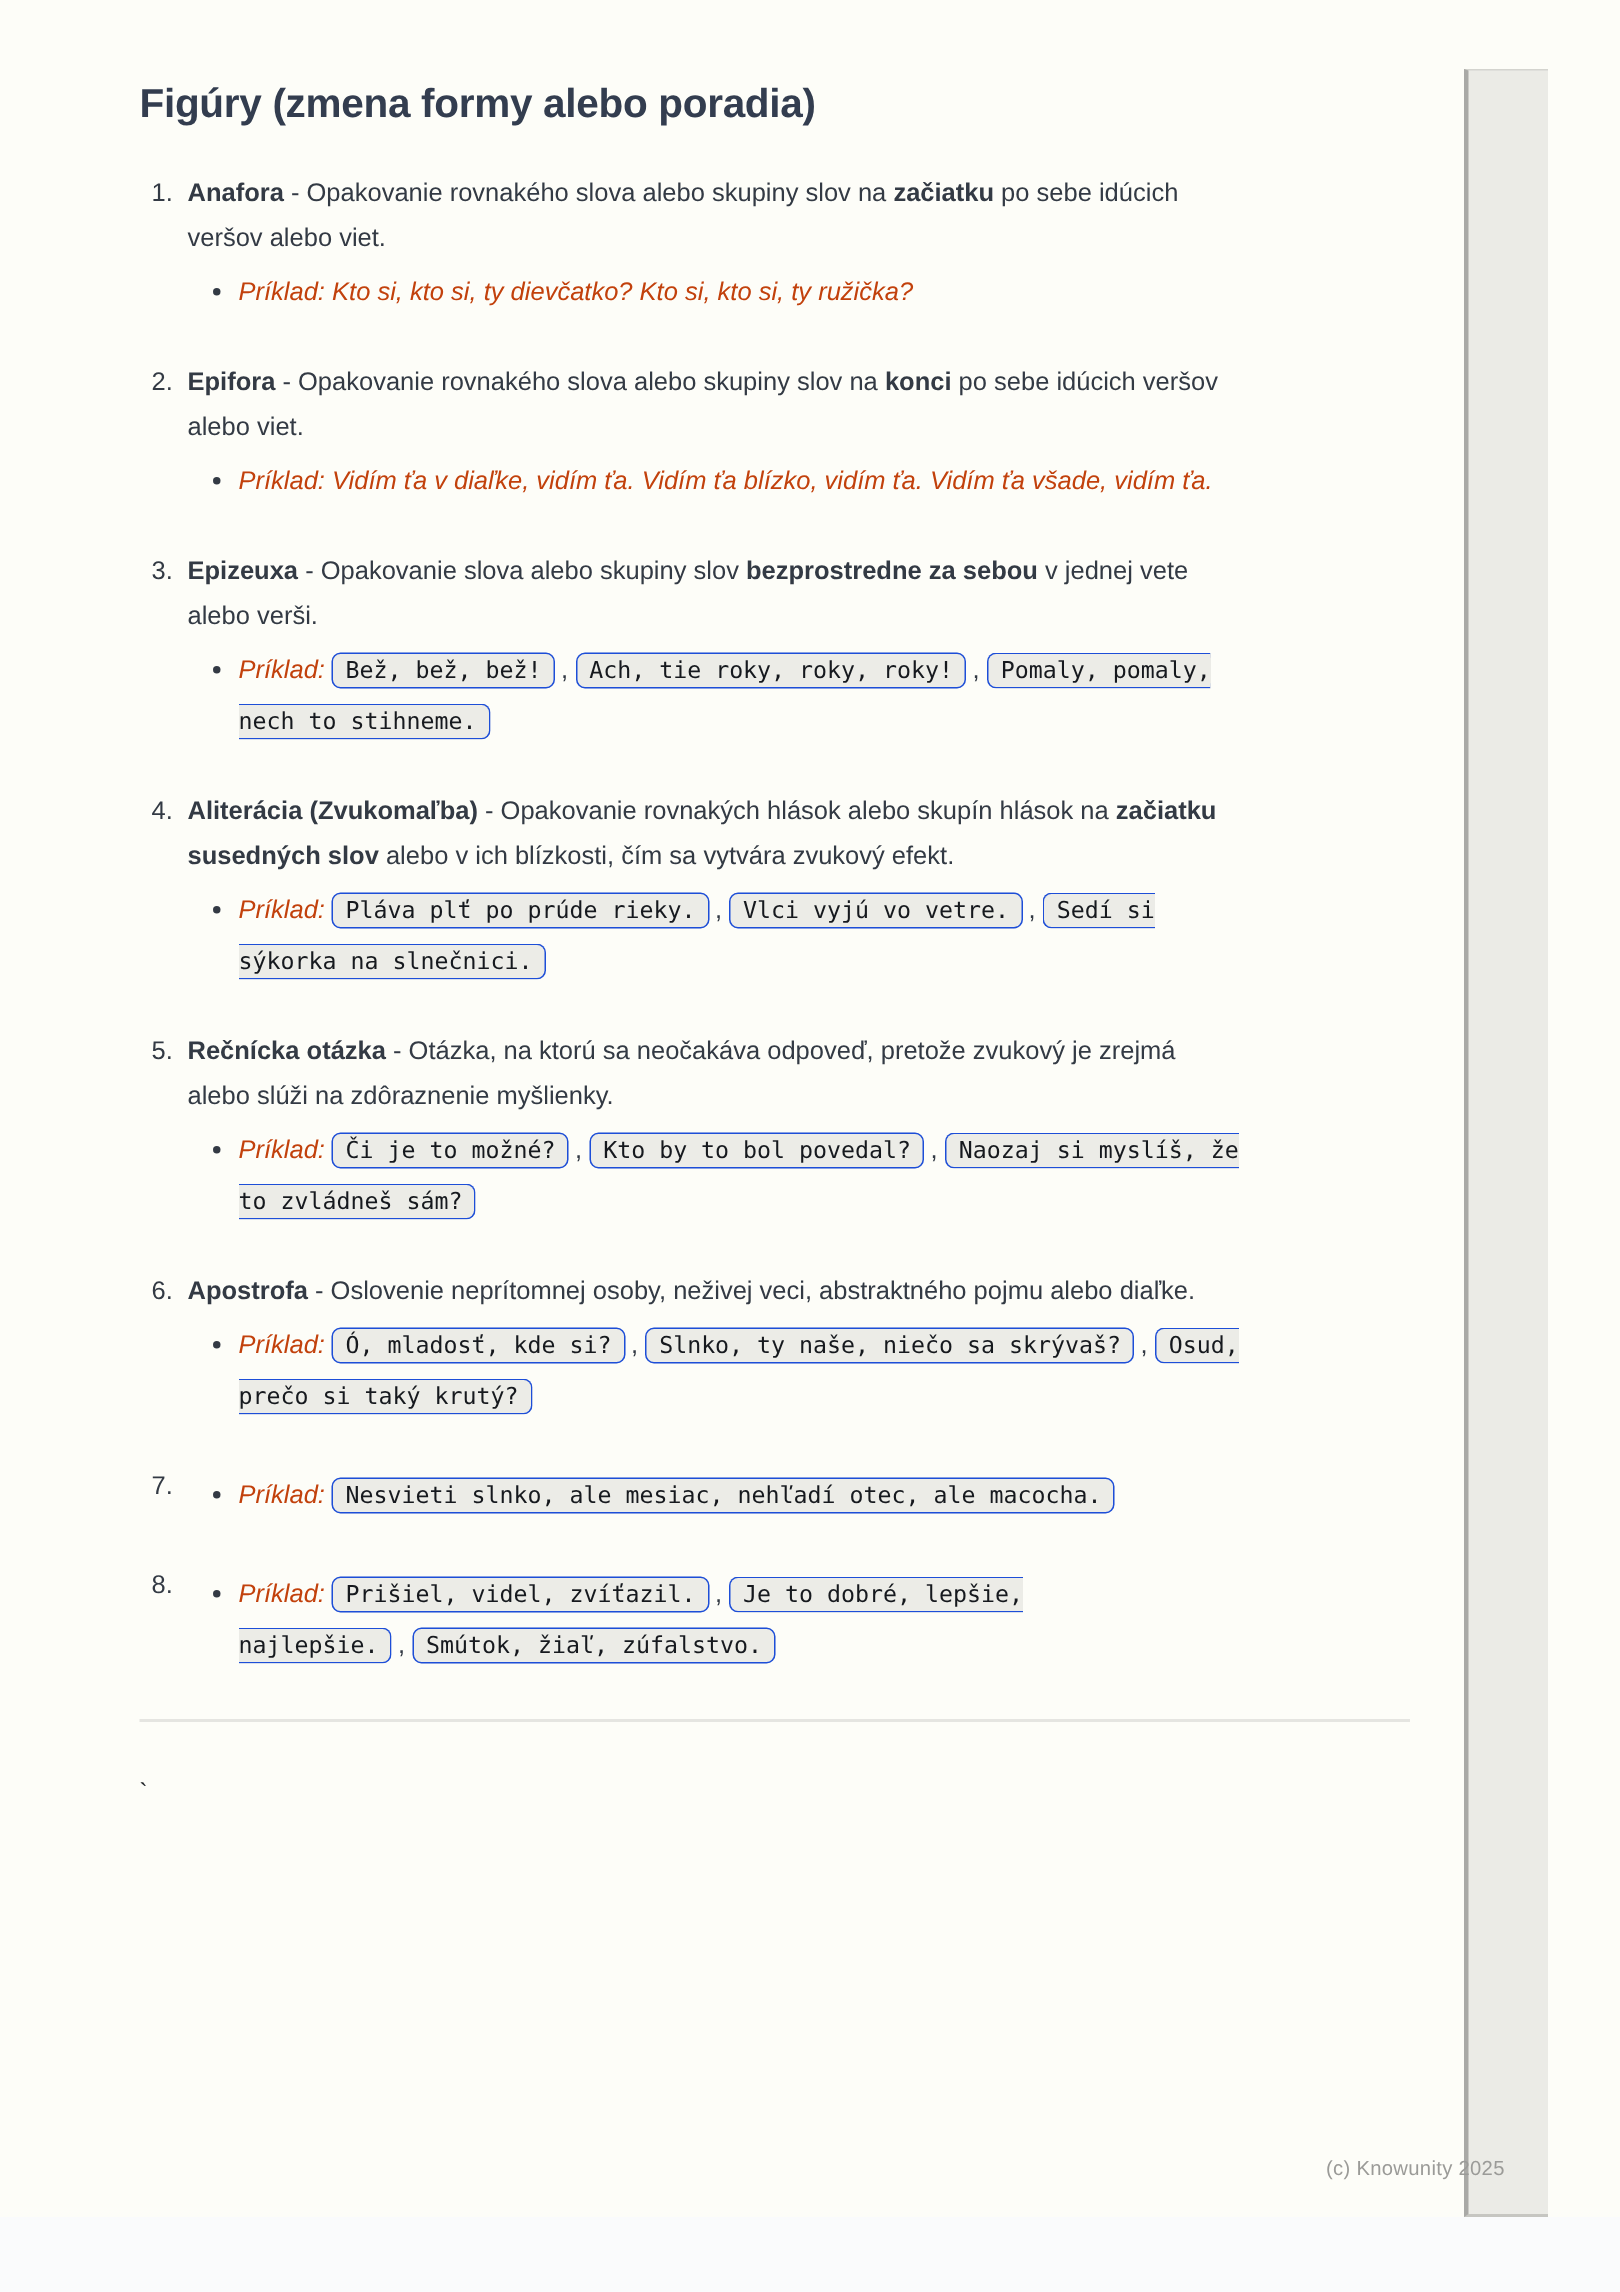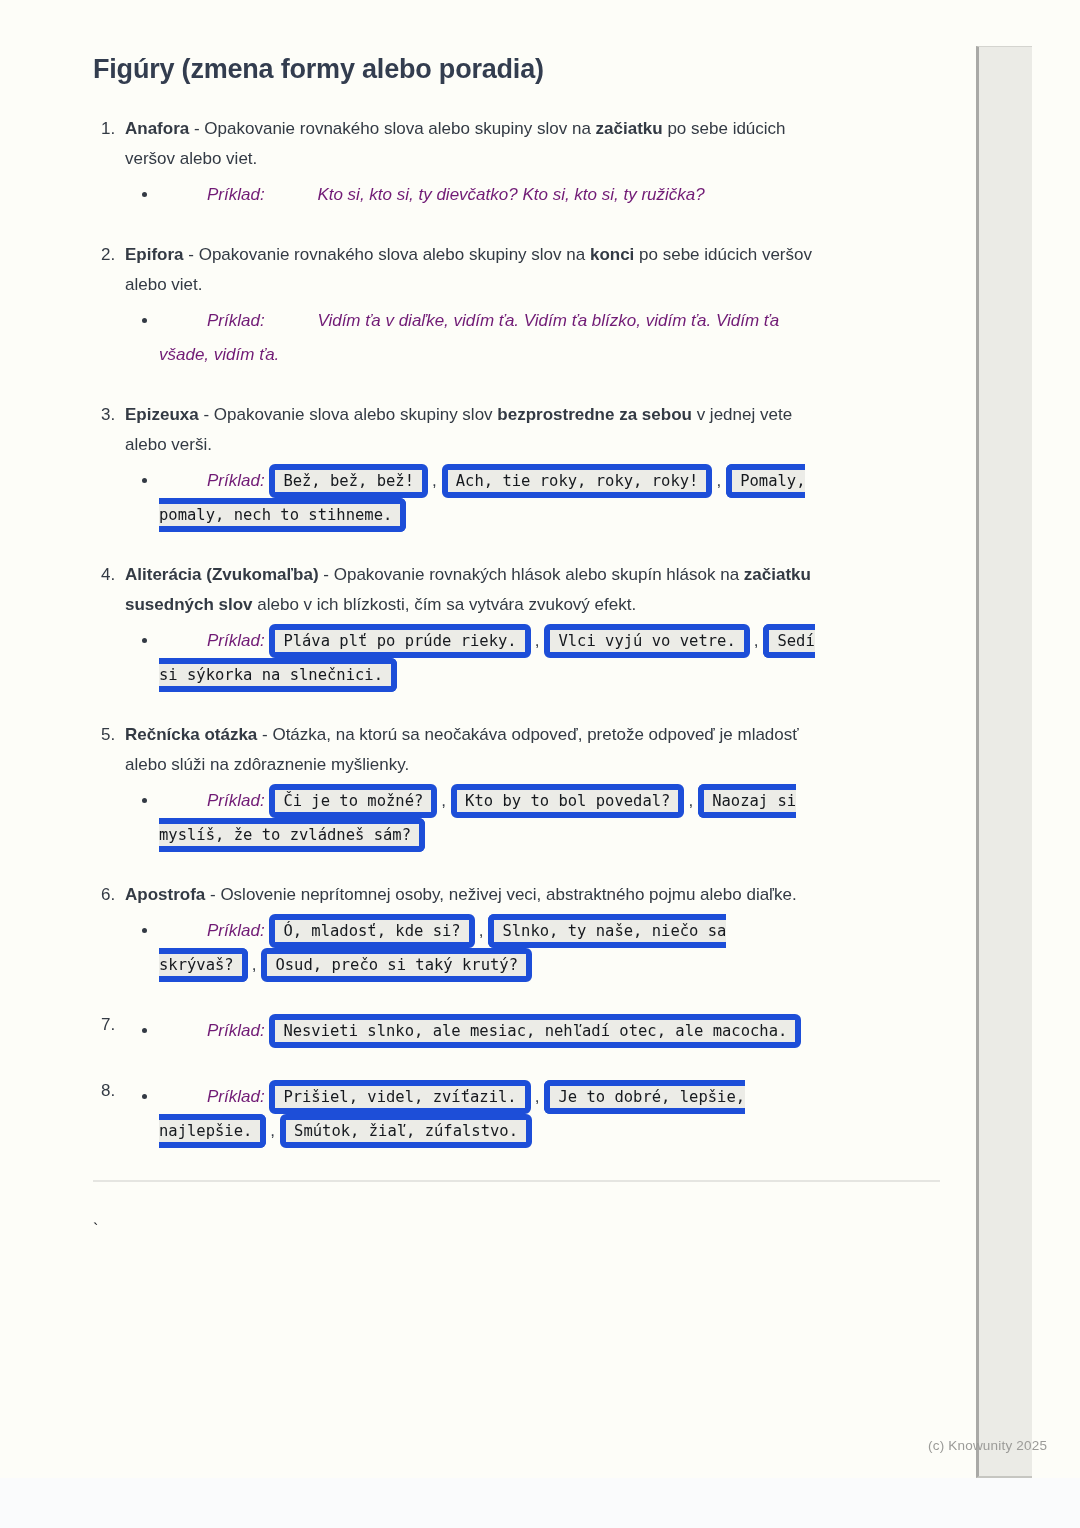--- a/index.html
+++ b/index.html
@@ -36,41 +36,40 @@
 
   ol.fig-list{list-style:none;margin:28px 0 0 0;padding:0 0 0 8px;}
   li.fig-item{display:flex;margin-bottom:28px;font-size:17px;line-height:30px;}
   .num{flex:0 0 24px;}
   .item-body{flex:1;min-width:0;}
   .desc{max-width:690px;}
   .b{font-weight:700;}
 
   ul.ex-list{list-style:disc;margin:4px 0 0 0;padding:0 0 0 34px;}
   li.ex-item{line-height:34px;max-width:668px;font-size:17px;}
-  .lab,.exi{font-style:italic;color:#701a75;margin-left:48px;}
+  .lab,.exi{font-style:italic;color:#c2410c;}
   .chip{
     font-family:"DejaVu Sans Mono","Liberation Mono",monospace;
     font-size:15.5px;
     background:#ecece7;
-    border:6px solid #1d4ed8;
+    border:1px solid #1d4ed8;
     border-radius:6px;
     padding:2px 8px;
     color:#16191e;
     font-style:normal;
   }
   .sep{margin:0 5px 0 4px;font-style:normal;}
 
   .divider{margin:32px 0 0 0;width:847px;height:0;border:none;border-top:2px solid #e5e5e1;}
   .footnote{margin-top:38px;font-size:16px;color:#1e2126;line-height:20px;}
 
   .copyright{
     position:absolute;left:884px;top:1438px;z-index:3;
     font-size:13.5px;color:#9b9b98;letter-spacing:0.2px;
     white-space:nowrap;
-    margin-left:44px;
   }
 </style>
 </head>
 <body>
 
 <div class="page">
   <div class="content">
     <h1 class="title">Figúry (zmena formy alebo poradia)</h1>
     <ol class="fig-list">
         <li class="fig-item">
@@ -105,21 +104,21 @@
           <div class="item-body">
             <div class="desc"><span class="b">Aliterácia (Zvukomaľba)</span><span> - Opakovanie rovnakých hlások alebo skupín hlások na </span><span class="b">začiatku susedných slov</span><span> alebo v ich blízkosti, čím sa vytvára zvukový efekt.</span></div>
             <ul class="ex-list">
               <li class="ex-item"><span class="lab">Príklad:</span> <code class="chip">Pláva plť po prúde rieky.</code><span class="sep">,</span><code class="chip">Vlci vyjú vo vetre.</code><span class="sep">,</span><code class="chip">Sedí si sýkorka na slnečnici.</code></li>
             </ul>
           </div>
         </li>
         <li class="fig-item">
           <span class="num">5.</span>
           <div class="item-body">
-            <div class="desc"><span class="b">Rečnícka otázka</span><span> - Otázka, na ktorú sa neočakáva odpoveď, pretože odpoveď je mladosť alebo slúži na zdôraznenie myšlienky.</span></div>
+            <div class="desc"><span class="b">Rečnícka otázka</span><span> - Otázka, na ktorú sa neočakáva odpoveď, pretože zvukový je zrejmá alebo slúži na zdôraznenie myšlienky.</span></div>
             <ul class="ex-list">
               <li class="ex-item"><span class="lab">Príklad:</span> <code class="chip">Či je to možné?</code><span class="sep">,</span><code class="chip">Kto by to bol povedal?</code><span class="sep">,</span><code class="chip">Naozaj si myslíš, že to zvládneš sám?</code></li>
             </ul>
           </div>
         </li>
         <li class="fig-item">
           <span class="num">6.</span>
           <div class="item-body">
             <div class="desc"><span class="b">Apostrofa</span><span> - Oslovenie neprítomnej osoby, neživej veci, abstraktného pojmu alebo diaľke.</span></div>
             <ul class="ex-list">

